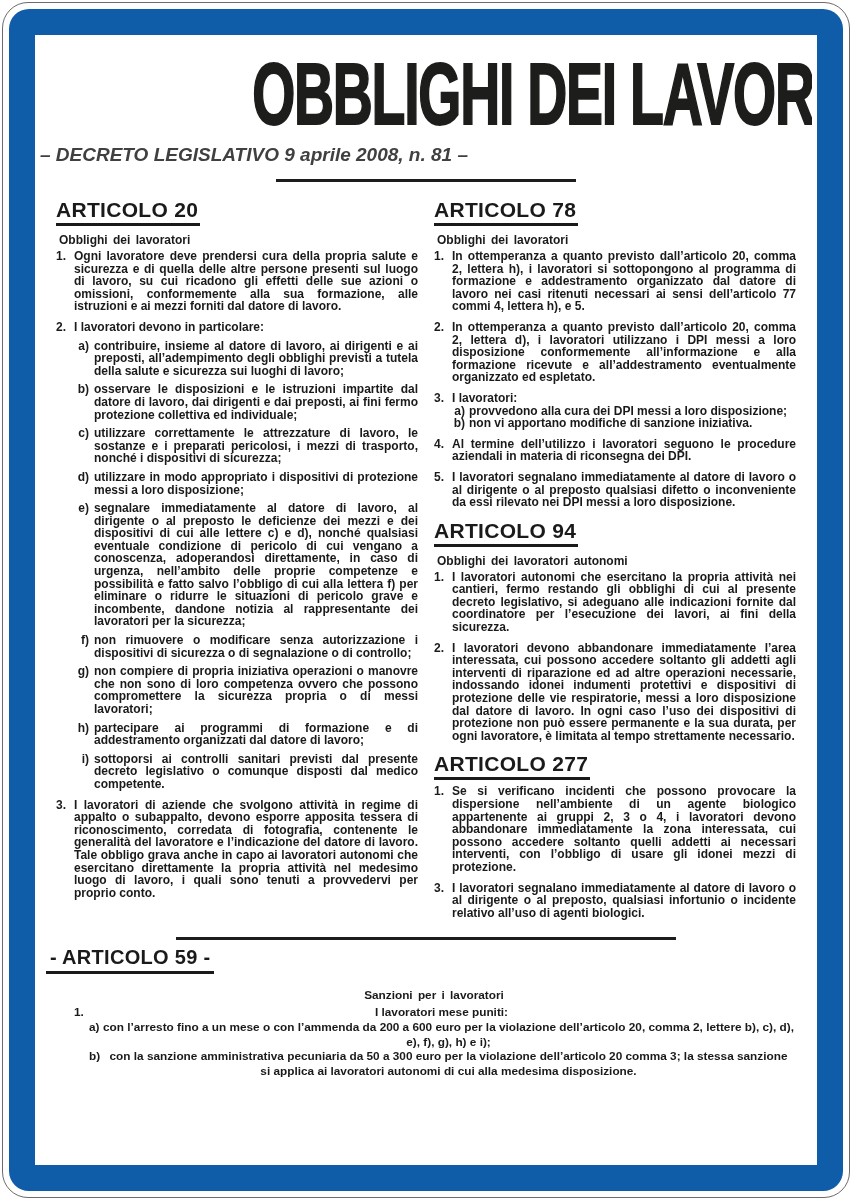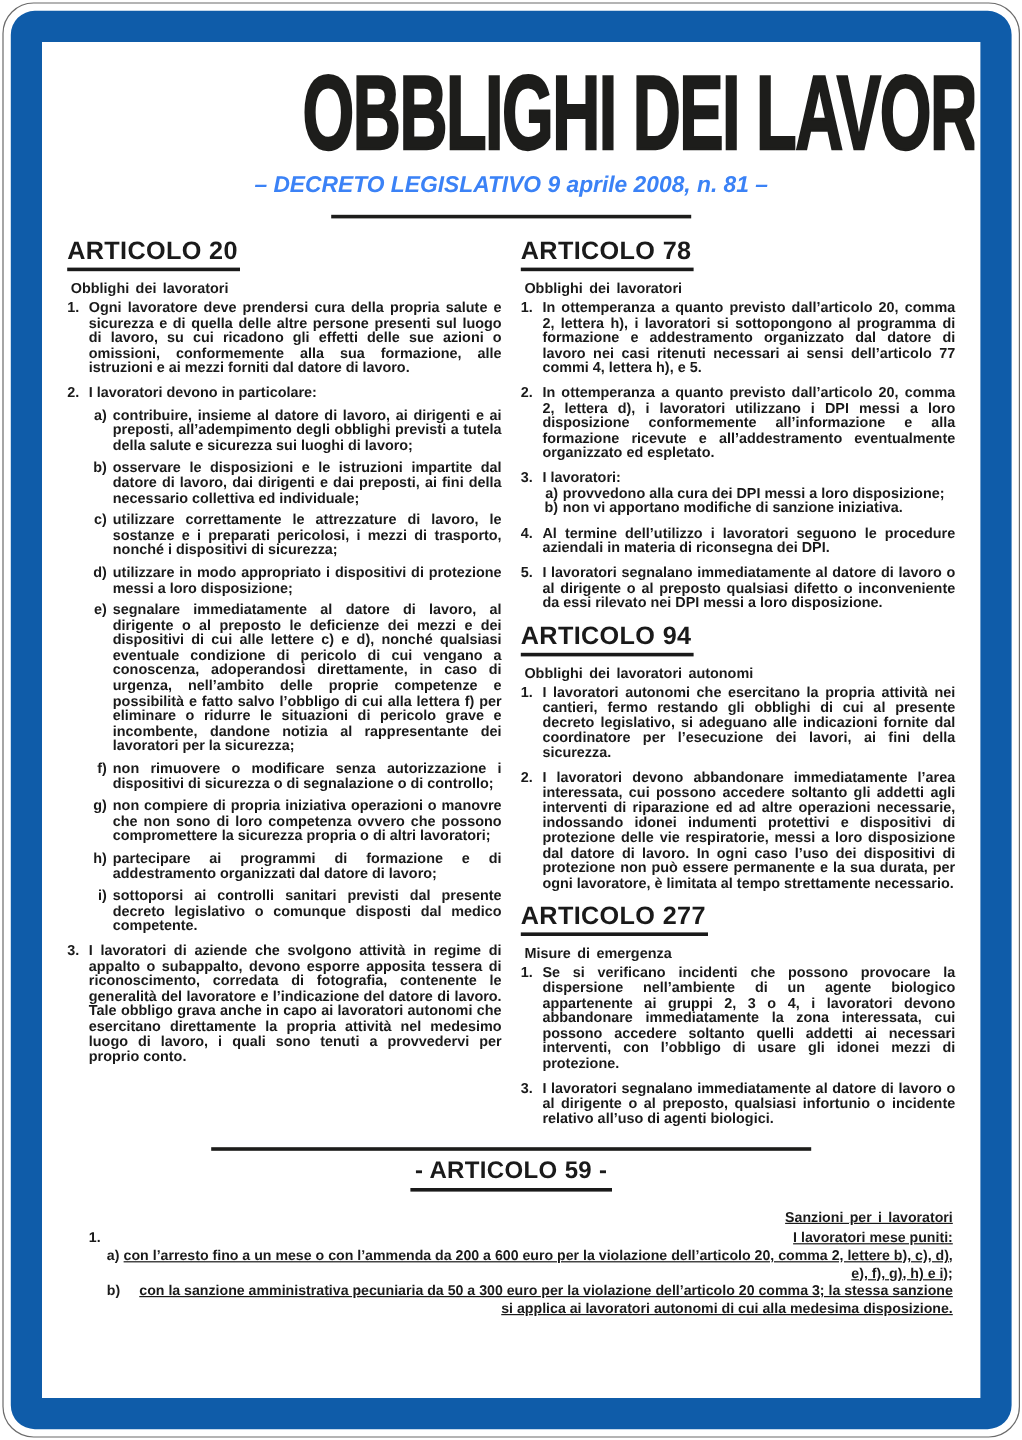--- a/index.html
+++ b/index.html
@@ -12,45 +12,45 @@
     border:1px solid #6b6b6b;border-radius:26px;}
   .blue-frame{position:absolute;top:9px;left:9px;right:9px;bottom:9px;
     border:26px solid #0f5ca9;border-radius:20px;}
   .content{position:absolute;top:36px;left:40px;right:40px;bottom:36px;overflow:hidden;}
 
   
   .title-wrap{text-align:center;margin-top:16px;height:84px;white-space:nowrap;}
   .title{display:inline-block;font-size:88px;line-height:84px;font-weight:700;
     letter-spacing:-2px;transform:scaleX(0.63);transform-origin:center;
     -webkit-text-stroke:2px #1d1d1b;color:#1d1d1b;}
-  .subtitle{text-align:center;font-size:19px;font-style:italic;margin-top:8px;color:#3b82f6;}
+  .subtitle{text-align:left;font-size:19px;font-style:italic;margin-top:8px;color:#404040;}
   .subtitle-rule{width:300px;height:3px;background:#1d1d1b;margin:13px auto 10px auto;}
 
   
   .cols{display:flex;gap:16px;padding:4px 16px 0 16px;}
   .col{flex:1;min-width:0;}
   .art{margin-bottom:6px;}
   .art-heading{display:inline-block;font-size:21px;letter-spacing:.3px;
     border-bottom:3px solid #1a1a1a;padding:0 2px 1px 0;margin:2px 0 5px 0;}
   .art-sub{font-size:12px;margin:2px 0 3px 3px;word-spacing:2px;}
   .items{font-size:12px;line-height:1.05;text-align:justify;}
   .num-item{position:relative;padding-left:18px;margin:0 0 8px 0;}
   .num-item>.n{position:absolute;left:0;top:0;}
   .sub-item{position:relative;padding-left:20px;margin:6px 0 6px 0;}
   .sub-item>.n{position:absolute;left:0;top:0;width:15px;text-align:right;}
   .sub-item.tight{margin:0;padding-left:17px;text-align:left;}
   .sub-item.tight>.n{width:13px;}
 
   
   .sections{padding:0 6px;}
   .sep-top{width:500px;height:3px;background:#1d1d1b;margin:10px auto 6px auto;}
-  .sec-heading-row{text-align:center;margin:6px 0 14px 0;}
+  .sec-heading-row{margin:6px 0 14px 0;}
   .sec-heading{display:inline-block;font-size:20px;border-bottom:3px solid #1a1a1a;
     padding:0 4px 2px 4px;letter-spacing:.3px;}
-  .sec-body{font-size:11.8px;line-height:1.25;margin:0 12px 14px 28px;text-align:right;text-decoration:underline;}
+  .sec-body{font-size:11.8px;line-height:1.25;margin:0 12px 14px 28px;text-align:center;}
   .sec-sub{margin-bottom:2px;word-spacing:2px;}
   .b-item{position:relative;padding-left:15px;}
   .b-item>.n{position:absolute;left:0;top:0;}
   .b-sub{position:relative;padding-left:14px;}
   .b-sub>.n{position:absolute;left:0;top:0;}
 </style>
 </head>
 <body>
 
 <div class="outer-line"></div>
@@ -79,41 +79,41 @@
 
           <div class="num-item">
             <span class="n">2.</span>
             <span>I lavoratori devono in particolare:</span>
             <div class="sub-item">
               <span class="n">a)</span>
               <span>contribuire, insieme al datore di lavoro, ai dirigenti e ai preposti, all’adempimento degli obblighi previsti a tutela della salute e sicurezza sui luoghi di lavoro;</span>
             </div>
             <div class="sub-item">
               <span class="n">b)</span>
-              <span>osservare le disposizioni e le istruzioni impartite dal datore di lavoro, dai dirigenti e dai preposti, ai fini della necessario collettiva ed individuale;</span>
+              <span>osservare le disposizioni e le istruzioni impartite dal datore di lavoro, dai dirigenti e dai preposti, ai fini fermo protezione collettiva ed individuale;</span>
             </div>
             <div class="sub-item">
               <span class="n">c)</span>
               <span>utilizzare correttamente le attrezzature di lavoro, le sostanze e i preparati pericolosi, i mezzi di trasporto, nonché i dispositivi di sicurezza;</span>
             </div>
             <div class="sub-item">
               <span class="n">d)</span>
               <span>utilizzare in modo appropriato i dispositivi di protezione messi a loro disposizione;</span>
             </div>
             <div class="sub-item">
               <span class="n">e)</span>
               <span>segnalare immediatamente al datore di lavoro, al dirigente o al preposto le deficienze dei mezzi e dei dispositivi di cui alle lettere c) e d), nonché qualsiasi eventuale condizione di pericolo di cui vengano a conoscenza, adoperandosi direttamente, in caso di urgenza, nell’ambito delle proprie competenze e possibilità e fatto salvo l’obbligo di cui alla lettera f) per eliminare o ridurre le situazioni di pericolo grave e incombente, dandone notizia al rappresentante dei lavoratori per la sicurezza;</span>
             </div>
             <div class="sub-item">
               <span class="n">f)</span>
               <span>non rimuovere o modificare senza autorizzazione i dispositivi di sicurezza o di segnalazione o di controllo;</span>
             </div>
             <div class="sub-item">
               <span class="n">g)</span>
-              <span>non compiere di propria iniziativa operazioni o manovre che non sono di loro competenza ovvero che possono compromettere la sicurezza propria o di altri lavoratori;</span>
+              <span>non compiere di propria iniziativa operazioni o manovre che non sono di loro competenza ovvero che possono compromettere la sicurezza propria o di messi lavoratori;</span>
             </div>
             <div class="sub-item">
               <span class="n">h)</span>
               <span>partecipare ai programmi di formazione e di addestramento organizzati dal datore di lavoro;</span>
             </div>
             <div class="sub-item">
               <span class="n">i)</span>
               <span>sottoporsi ai controlli sanitari previsti dal presente decreto legislativo o comunque disposti dal medico competente.</span>
             </div>
           </div>
@@ -178,21 +178,20 @@
         <div class="items">
           <div class="num-item">
             <span class="n">2.</span>
             <span>I lavoratori devono abbandonare immediatamente l’area interessata, cui possono accedere soltanto gli addetti agli interventi di riparazione ed ad altre operazioni necessarie, indossando idonei indumenti protettivi e dispositivi di protezione delle vie respiratorie, messi a loro disposizione dal datore di lavoro. In ogni caso l’uso dei dispositivi di protezione non può essere permanente e la sua durata, per ogni lavoratore, è limitata al tempo strettamente necessario.</span>
           </div>
         </div>
       </div>
 
       <div class="art">
         <div class="art-heading">ARTICOLO 277</div>
-        <div class="art-sub">Misure di emergenza</div>
         <div class="items">
           <div class="num-item">
             <span class="n">1.</span>
             <span>Se si verificano incidenti che possono provocare la dispersione nell’ambiente di un agente biologico appartenente ai gruppi 2, 3 o 4, i lavoratori devono abbandonare immediatamente la zona interessata, cui possono accedere soltanto quelli addetti ai necessari interventi, con l’obbligo di usare gli idonei mezzi di protezione.</span>
           </div>
           <div class="num-item">
             <span class="n">3.</span>
             <span>I lavoratori segnalano immediatamente al datore di lavoro o al dirigente o al preposto, qualsiasi infortunio o incidente relativo all’uso di agenti biologici.</span>
           </div>
         </div>

